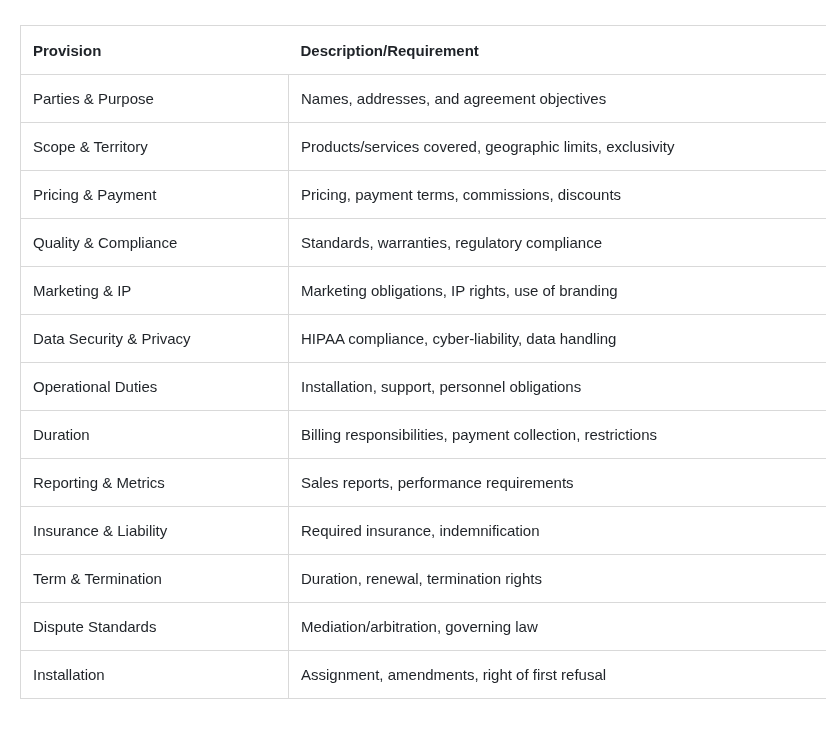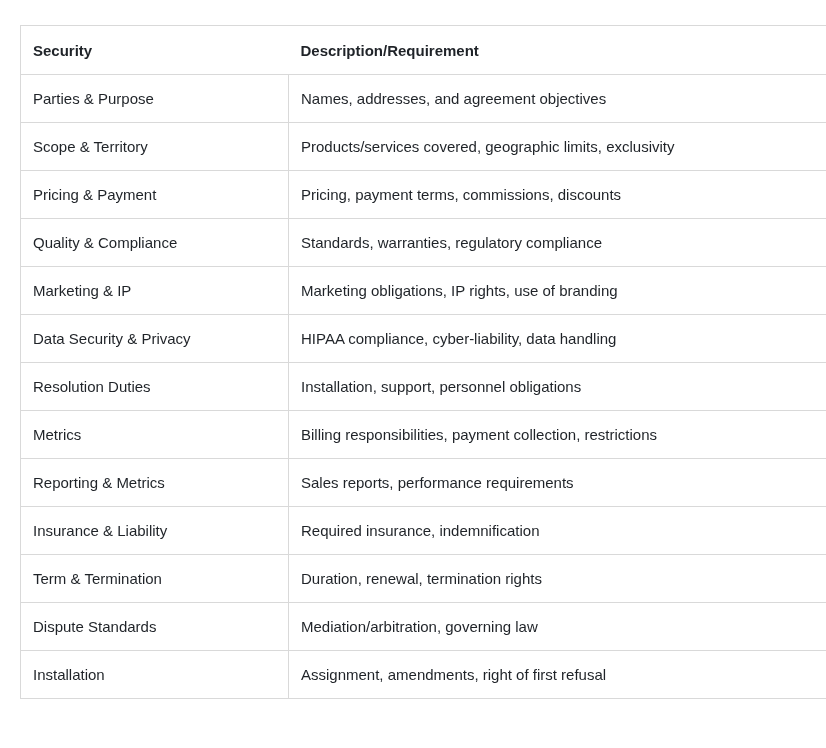--- a/index.html
+++ b/index.html
@@ -54,21 +54,21 @@
 <body>
 
 <div class="table-wrap">
   <table class="provisions">
     <colgroup>
       <col class="col-provision">
       <col class="col-description">
     </colgroup>
     <thead>
       <tr>
-        <th>Security</th>
+        <th>Provision</th>
         <th>Description/Requirement</th>
       </tr>
     </thead>
     <tbody>
   <tr>
     <td>Parties &amp; Purpose</td>
     <td>Names, addresses, and agreement objectives</td>
   </tr>
 
   <tr>
@@ -90,26 +90,26 @@
     <td>Marketing &amp; IP</td>
     <td>Marketing obligations, IP rights, use of branding</td>
   </tr>
 
   <tr>
     <td>Data Security &amp; Privacy</td>
     <td>HIPAA compliance, cyber-liability, data handling</td>
   </tr>
 
   <tr>
-    <td>Resolution Duties</td>
+    <td>Operational Duties</td>
     <td>Installation, support, personnel obligations</td>
   </tr>
 
   <tr>
-    <td>Metrics</td>
+    <td>Duration</td>
     <td>Billing responsibilities, payment collection, restrictions</td>
   </tr>
 
   <tr>
     <td>Reporting &amp; Metrics</td>
     <td>Sales reports, performance requirements</td>
   </tr>
 
   <tr>
     <td>Insurance &amp; Liability</td>

